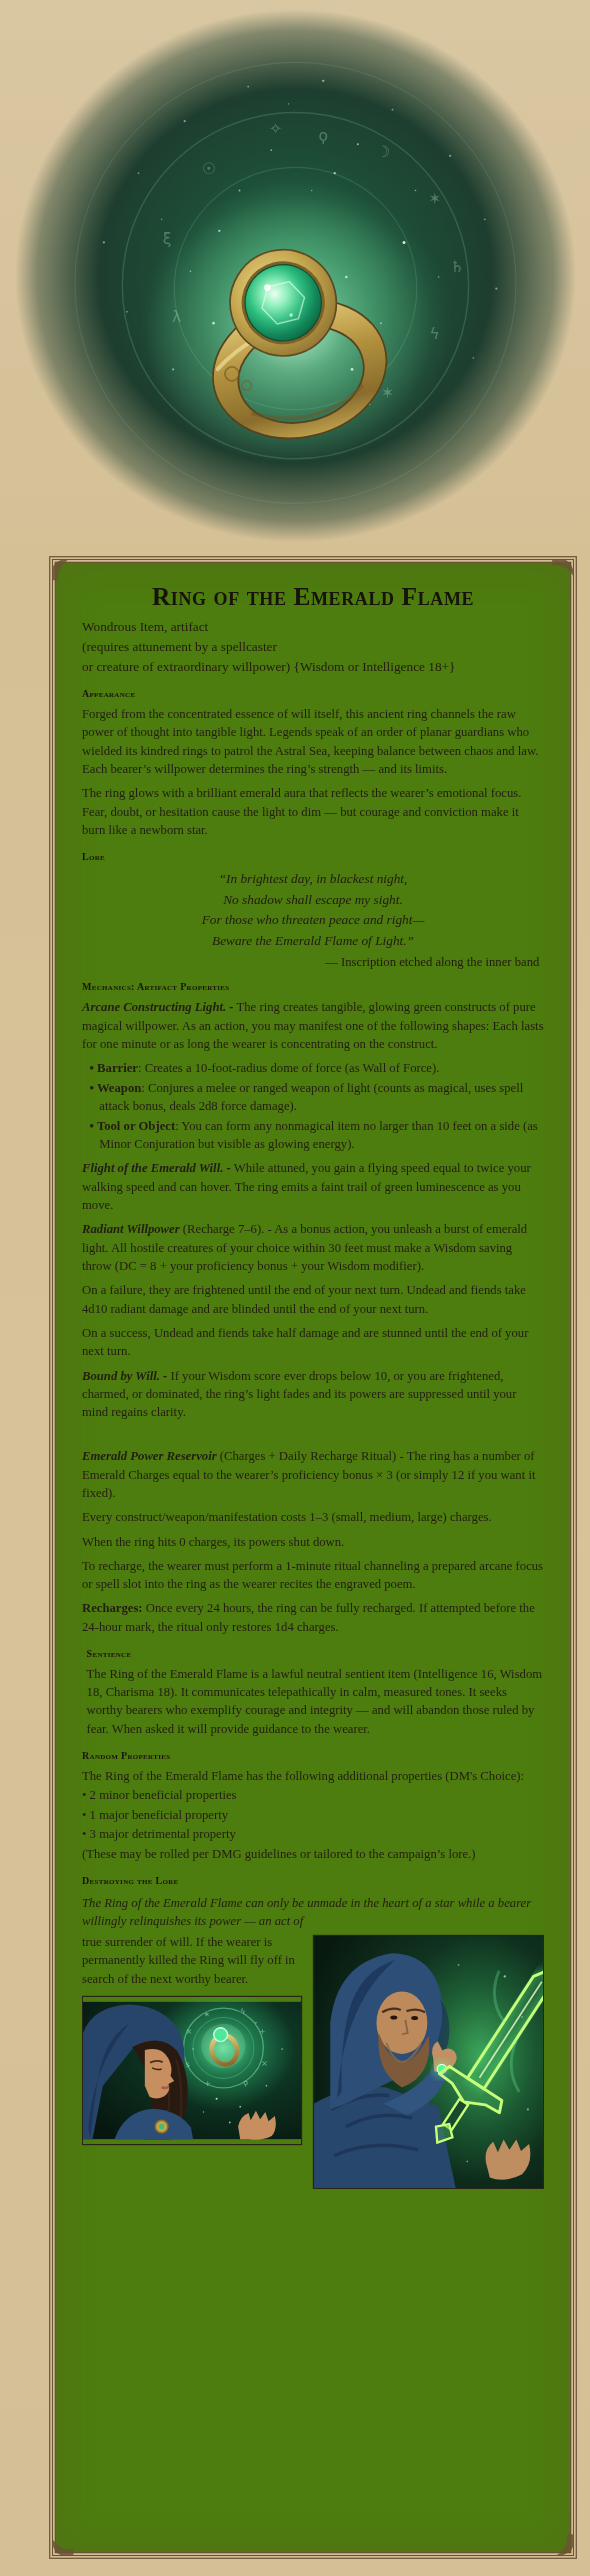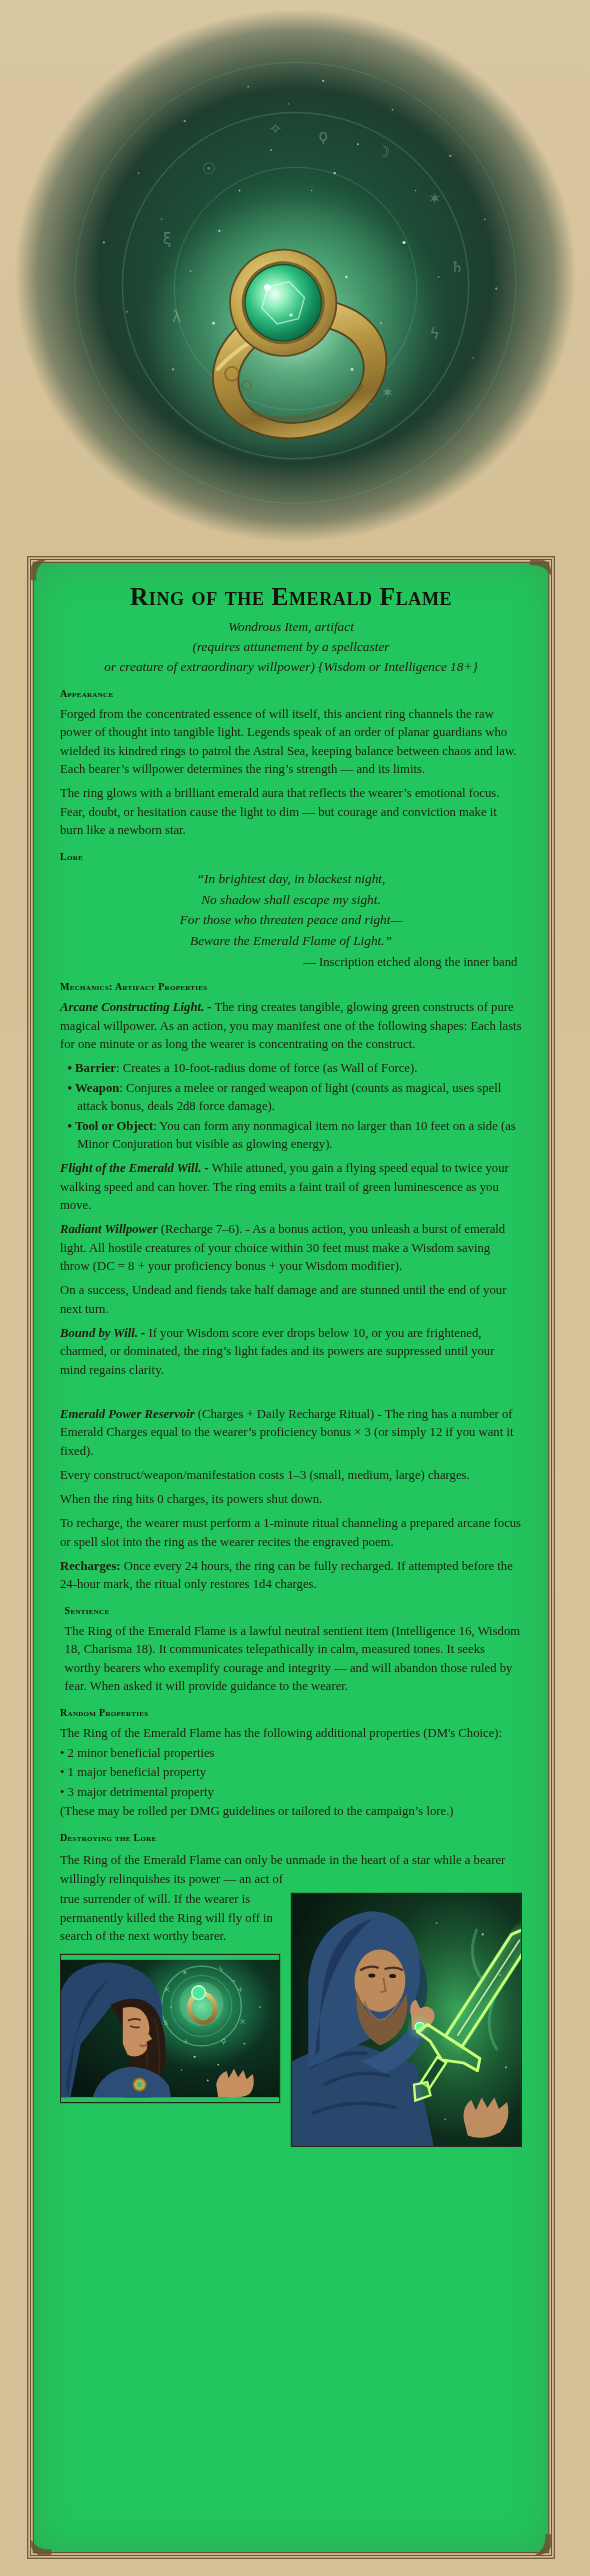--- a/index.html
+++ b/index.html
@@ -3,39 +3,39 @@
 <meta charset="utf-8">
 <style>
   html,body{margin:0;padding:0;}
   body{
     width:591px;height:2576px;position:relative;overflow:hidden;
     background:linear-gradient(180deg,#d9c7a2 0%,#d5c096 22%,#d7c29a 60%,#d4bf96 100%);
     font-family:"Liberation Serif",serif;color:#221b10;
   }
   .hero{position:absolute;top:0;left:0;width:591px;height:554px;}
   .doc{
-    position:absolute;left:30px;top:559px;width:522px;height:1997px;
-    box-sizing:border-box;background:#22c55e;
+    position:absolute;left:52px;top:559px;width:522px;height:1997px;
+    box-sizing:border-box;background:#4d7c0f;
     border:1.2px solid #6a5335;
     box-shadow:0 0 0 1.7px #d2bc92,0 0 0 2.9px #6a5335,
       inset 0 0 0 1.7px #d2bc92,inset 0 0 0 2.9px #6a5335,
       inset 0 0 40px rgba(105,80,45,.28);
     padding:19.6px 29px 17.3px 29px;overflow:hidden;
   }
   .corner{position:absolute;width:26.5px;height:26.5px;}
   .corner svg{display:block;width:26.5px;height:26.5px;}
   .c-tl{top:-4.6px;left:-4.6px;}
   .c-tr{top:-4.6px;right:-4.6px;transform:rotate(90deg);}
   .c-br{bottom:-4.6px;right:-4.6px;transform:rotate(180deg);}
   .c-bl{bottom:-4.6px;left:-4.6px;transform:rotate(270deg);}
   .title{
     text-align:center;font-size:25.4px;font-weight:700;font-variant:small-caps;
     letter-spacing:0.6px;margin:2.3px 0 5.8px 0;color:#17120a;
   }
-  .subtitle{text-align:center;font-style:italic;font-size:13.3px;line-height:1.5;color:#241c10;}
+  .subtitle{text-align:left;font-size:13.3px;line-height:1.5;color:#241c10;}
   h3.sec{
     font-size:10px;font-weight:700;font-variant:small-caps;letter-spacing:0.3px;
     margin:11.5px 0 2.3px 0;color:#1b150c;
   }
   p.body{font-size:12.7px;line-height:1.45;margin:5.8px 0;color:#241d11;}
   .lead{font-weight:700;font-style:italic;}
   .blead{font-weight:700;}
   .bullets p.body{margin:1.2px 0;padding-left:17.3px;text-indent:-9.8px;}
   .quote{width:100%;text-align:center;font-style:italic;font-size:13.3px;line-height:1.55;margin:7px 0 2.3px 0;}
   .attrib{text-align:right;font-size:12.7px;margin:3.5px 4.6px 8px 0;}
@@ -205,20 +205,21 @@
   <p class="body"><span class="lead">Arcane Constructing Light. -</span><span> The ring creates tangible, glowing green constructs of pure magical willpower. As an action, you may manifest one of the following shapes:  Each lasts for one minute or as long the wearer is concentrating on the construct.</span></p>
   <div class="bullets">
     <p class="body"><span class="blead">• Barrier</span><span>: Creates a 10-foot-radius dome of force (as Wall of Force).</span></p>
     <p class="body"><span class="blead">• Weapon</span><span>: Conjures a melee or ranged weapon of light (counts as magical, uses spell attack bonus, deals 2d8 force damage).</span></p>
     <p class="body"><span class="blead">• Tool or Object</span><span>: You can form any nonmagical item no larger than 10 feet on a side (as Minor Conjuration but visible as glowing energy).</span></p>
   </div>
 
   <p class="body"><span class="lead">Flight of the Emerald Will. -</span><span> While attuned, you gain a flying speed equal to twice your walking speed and can hover. The ring emits a faint trail of green luminescence as you move.</span></p>
 
   <p class="body"><span class="lead">Radiant Willpower</span><span> (Recharge 7–6). - </span><span>As a bonus action, you unleash a burst of emerald light. All hostile creatures of your choice within 30 feet must make a Wisdom saving throw (DC = 8 + your proficiency bonus + your Wisdom modifier).</span></p>
+  <p class="body">On a failure, they are frightened until the end of your next turn. Undead and fiends take 4d10 radiant damage and are blinded until the end of your next turn.</p>
   <p class="body">On a success, Undead and fiends take half damage and are stunned until the end of your next turn.</p>
 
   <p class="body"><span class="lead">Bound by Will. -</span><span> If your Wisdom score ever drops below 10, or you are frightened, charmed, or dominated, the ring’s light fades and its powers are suppressed until your mind regains clarity.</span></p>
 
   <div class="gap"></div>
 
   <p class="body"><span class="lead">Emerald Power Reservoir</span><span> (Charges + Daily Recharge Ritual) - </span><span>The ring has a number of Emerald Charges equal to the wearer’s proficiency bonus × 3 (or simply 12 if you want it fixed).</span></p>
   <p class="body">Every construct/weapon/manifestation costs 1–3 (small, medium, large) charges.</p>
   <p class="body">When the ring hits 0 charges, its powers shut down.</p>
   <p class="body">To recharge, the wearer must perform a 1-minute ritual channeling a prepared arcane focus or spell slot into the ring as the wearer recites the engraved poem.</p>
@@ -231,21 +232,21 @@
 
   <h3 class="sec">Random Properties</h3>
   <p class="body" style="margin-bottom:1.2px;">The Ring of the Emerald Flame has the following additional properties (DM's Choice):</p>
   <p class="body" style="margin:1.2px 0;">• 2 minor beneficial properties</p>
   <p class="body" style="margin:1.2px 0;">• 1 major beneficial property</p>
   <p class="body" style="margin:1.2px 0;">• 3 major detrimental property</p>
   <p class="body" style="margin-top:1.2px;">(These may be rolled per DMG guidelines or tailored to the campaign’s lore.)</p>
 
   <h3 class="sec">Destroying the Lore</h3>
   <div class="destroy-wrap">
-    <p class="body" style="margin-bottom:2.3px;">The Ring of the Emerald Flame can only be unmade in the heart of a star while a bearer willingly relinquishes its power — an act of</p>
+    <p class="body" style="margin-bottom:2.3px;font-style:italic;">The Ring of the Emerald Flame can only be unmade in the heart of a star while a bearer willingly relinquishes its power — an act of</p>
 
     <div class="ill ill-sword" aria-label="hooded-wizard-summoning-emerald-energy-sword">
       <svg viewBox="0 0 396 436" xmlns="http://www.w3.org/2000/svg">
         <defs>
           <radialGradient id="wbg" cx="70%" cy="45%" r="75%">
             <stop offset="0%" stop-color="#1f5c35"></stop>
             <stop offset="45%" stop-color="#123a24"></stop>
             <stop offset="100%" stop-color="#081a10"></stop>
           </radialGradient>
           <radialGradient id="swGlow" cx="50%" cy="50%" r="50%">

